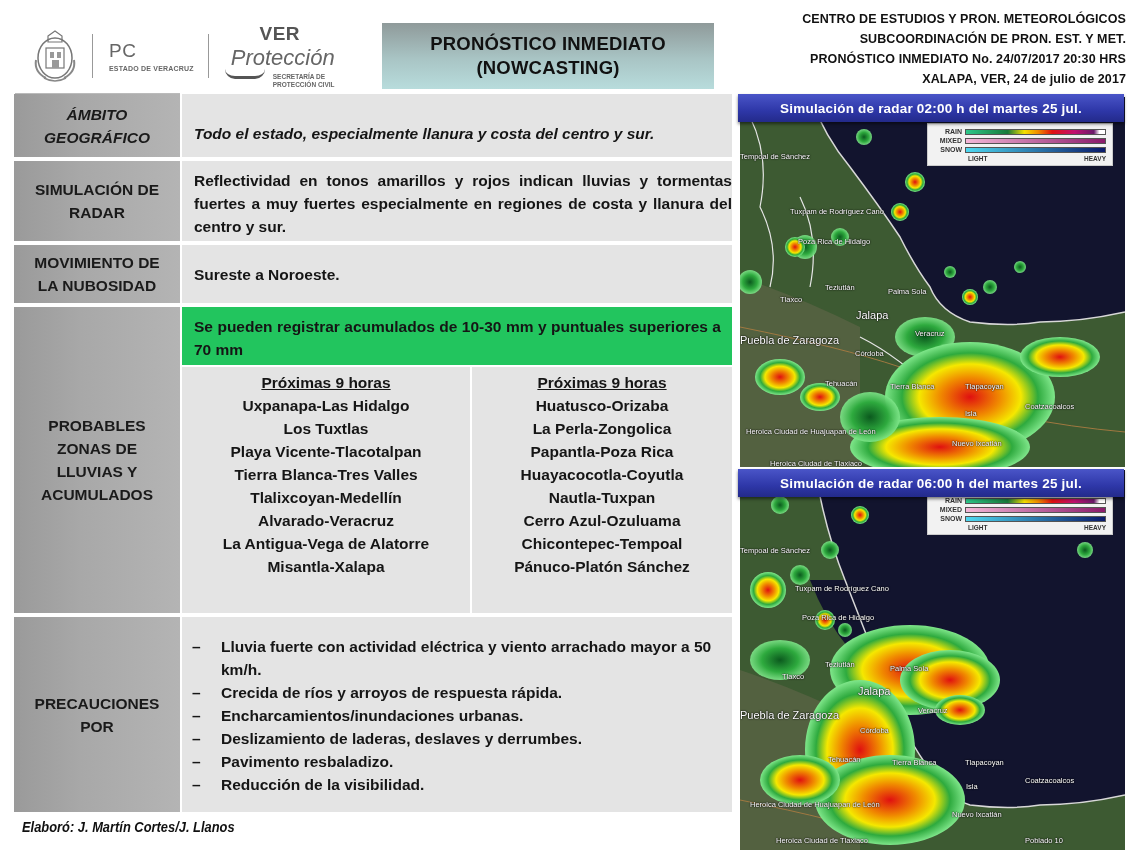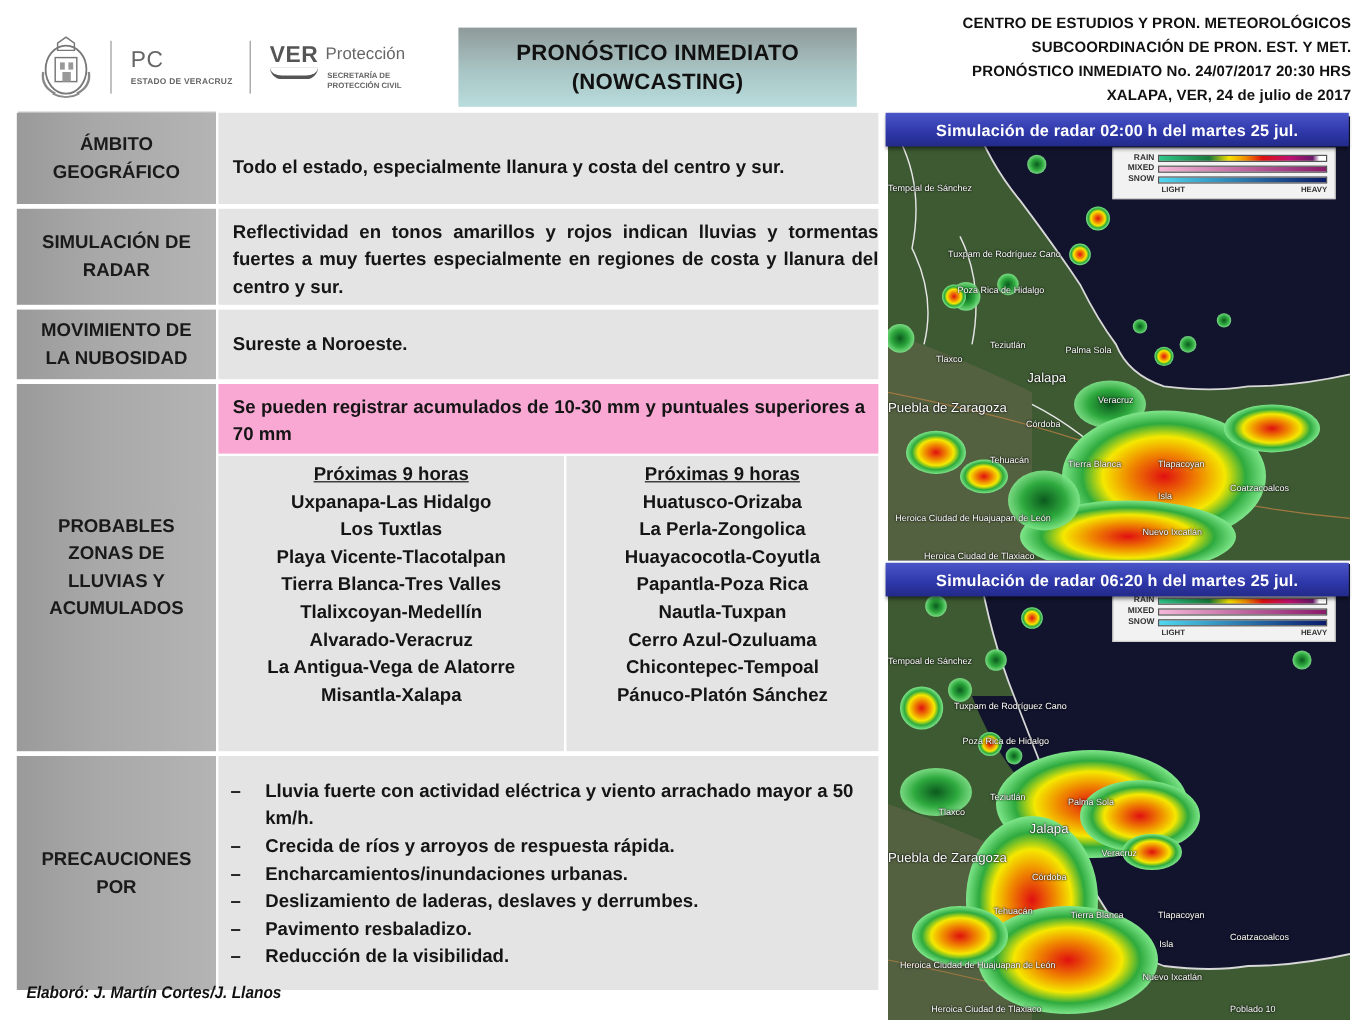--- a/index.html
+++ b/index.html
@@ -7,52 +7,52 @@
   body { position: relative; font-family: "Liberation Sans", "DejaVu Sans", sans-serif; color: #111; }
 
   
   .logos { position: absolute; left: 30px; top: 26px; width: 340px; height: 60px; display: flex; align-items: center; }
   .crest { width: 50px; height: 56px; position: relative; }
   .vsep { width: 1px; height: 44px; background: #999; margin: 0 16px 0 12px; }
   .pc-block { display: flex; flex-direction: column; justify-content: center; }
   .pc-title { font-size: 19px; color: #666; line-height: 20px; letter-spacing: 0.5px; }
   .pc-sub { font-size: 7px; font-weight: bold; color: #666; margin-top: 4px; letter-spacing: 0.2px; }
   .ver-block { display: flex; flex-direction: column; justify-content: center; }
-  .ver-row { display: flex; align-items: flex-start; }
+  .ver-row { display: flex; align-items: center; flex-direction: column; }
   .ver-word { font-size: 19px; font-weight: bold; color: #555; letter-spacing: 0.5px; }
-  .prot-word { font-size: 14px; color: #666; margin-left: 6px; }
+  .prot-word { font-size: 22px; color: #666; margin-left: 6px; font-style: italic; }
   .ver-under { display: flex; align-items: flex-start; margin-top: 2px; }
   .smile { width: 40px; height: 10px; border-bottom: 3px solid #555; border-radius: 0 0 40px 40px; margin-right: 8px; margin-top: -4px; }
   .ver-sub { font-size: 6.5px; font-weight: bold; color: #666; line-height: 8px; }
   .logos-underline { position: absolute; left: 15px; top: 93px; width: 165px; height: 1px; background: #bbb; }
 
   .title-box { position: absolute; left: 382px; top: 23px; width: 332px; height: 66px;
     background: linear-gradient(to bottom, #8f9a9a 0%, #a9c5c5 55%, #b8dcdc 100%);
     display: flex; flex-direction: column; align-items: center; justify-content: center; }
   .title-box span { font-size: 18.5px; font-weight: bold; color: #111; line-height: 24px; letter-spacing: 0.2px; }
 
   .header-right { position: absolute; right: 14px; top: 9px; text-align: right; }
   .header-right div { font-size: 12.5px; font-weight: bold; color: #111; line-height: 20px; letter-spacing: 0.1px; }
 
   
   .tbl { position: absolute; left: 14px; top: 94px; width: 718px; }
   .row { display: flex; margin-bottom: 4px; }
   .lbl { width: 166px; background: linear-gradient(to right, #9a9a9a 0%, #a8a8a8 40%, #b4b4b4 100%);
     display: flex; align-items: center; justify-content: center; text-align: center;
     font-size: 15.5px; font-weight: bold; color: #1a1a1a; line-height: 23px; margin-right: 2px; }
   .cell { flex: 1; background: #e4e4e4; font-size: 15.5px; font-weight: bold; color: #151515; line-height: 23px; }
-  .r1 { height: 76px; }
+  .r1 { height: 63px; font-style: italic; }
   .r1 .cell { display: flex; align-items: center; padding: 15px 12px 0 12px; }
   .r2 { height: 80px; }
   .r2 .cell { padding: 8px 0 0 12px; text-align: justify; }
   .r3 { height: 58px; }
   .r3 .cell { display: flex; align-items: center; padding: 0 12px; }
   .r4 { height: 306px; }
   .r4 .cell { background: transparent; display: flex; flex-direction: column; }
-  .r4 .acc { background: #f9a8d4; height: 58px; padding: 8px 11px 0 12px; text-align: justify; text-align-last: left; margin-bottom: 2px; }
+  .r4 .acc { background: #22c55e; height: 58px; padding: 8px 11px 0 12px; text-align: justify; text-align-last: left; margin-bottom: 2px; }
   .r4 .zones { flex: 1; display: flex; }
   .zcol { background: #e4e4e4; text-align: center; padding-top: 4px; }
   .zcol.left { width: 288px; margin-right: 2px; }
   .zcol.right { flex: 1; }
   .zcol .zh { text-decoration: underline; }
   .zcol div { line-height: 23px; }
   .r5 { height: 195px; margin-bottom: 0; }
   .r5 .cell { padding: 18px 10px 0 10px; }
   .prec-item { display: flex; line-height: 23px; }
   .prec-dash { width: 29px; flex-shrink: 0; }
@@ -172,22 +172,22 @@
           <div>Tierra Blanca-Tres Valles</div>
           <div>Tlalixcoyan-Medellín</div>
           <div>Alvarado-Veracruz</div>
           <div>La Antigua-Vega de Alatorre</div>
           <div>Misantla-Xalapa</div>
         </div>
         <div class="zcol right">
           <div class="zh">Próximas 9 horas</div>
           <div>Huatusco-Orizaba</div>
           <div>La Perla-Zongolica</div>
+          <div>Papantla-Poza Rica</div>
           <div>Huayacocotla-Coyutla</div>
-          <div>Papantla-Poza Rica</div>
           <div>Nautla-Tuxpan</div>
           <div>Cerro Azul-Ozuluama</div>
           <div>Chicontepec-Tempoal</div>
           <div>Pánuco-Platón Sánchez</div>
         </div>
       </div>
     </div>
   </div>
 
   <div class="row r5">
@@ -302,21 +302,21 @@
   <span class="city" style="left:150px;top:285px;">Tierra Blanca</span>
   <span class="city" style="left:225px;top:285px;">Tlapacoyan</span>
   <span class="city" style="left:225px;top:312px;">Isla</span>
   <span class="city" style="left:285px;top:305px;">Coatzacoalcos</span>
   <span class="city" style="left:6px;top:330px;">Heroica Ciudad de Huajuapan de León</span>
   <span class="city" style="left:212px;top:342px;">Nuevo Ixcatlán</span>
   <span class="city" style="left:30px;top:362px;">Heroica Ciudad de Tlaxiaco</span>
 </div>
 
 <div class="radar-banner banner-bot">
-  <span>Simulación de radar 06:20 h del martes 25 jul.</span>
+  <span>Simulación de radar 06:00 h del martes 25 jul.</span>
 </div>
 <div class="radar bot">
   <svg class="map-svg" width="385" height="380" viewBox="0 0 385 380">
     <path d="M0 0 L70 0 Q85 40 110 70 Q140 110 160 140 Q175 170 190 190 Q200 215 230 225 Q270 230 300 225 Q340 225 385 215 L385 380 L0 380 Z" fill="#3d5a32" transform="translate(0,110)"></path>
     <path d="M0 0 L75 0 Q85 60 105 110 L0 110 Z" fill="#3d5a32"></path>
     <path d="M0 200 Q60 220 120 250 L120 380 L0 380 Z" fill="#5c6446" opacity="0.7"></path>
     <path d="M75 0 Q85 60 105 110 Q140 200 160 250 Q175 280 190 300 Q200 325 230 335 Q270 340 300 335 Q340 335 385 325" fill="none" stroke="#d8d8d8" stroke-width="1.5"></path>
     <path d="M0 330 Q100 350 160 370" fill="none" stroke="#a07840" stroke-width="1"></path>
     <circle cx="120" cy="45" r="9" fill="url(#cellY)"></circle>
     <circle cx="40" cy="35" r="9" fill="url(#cellG)"></circle>

